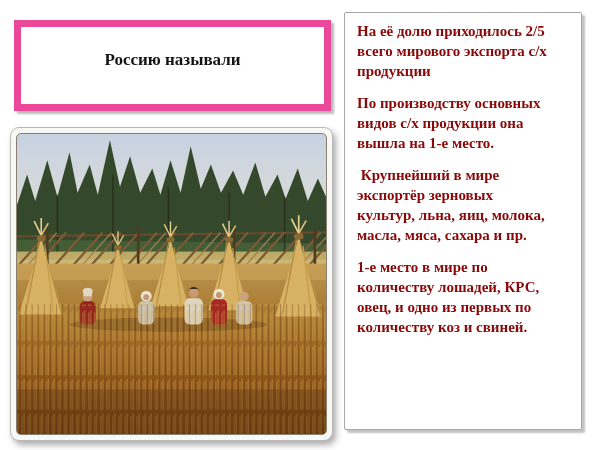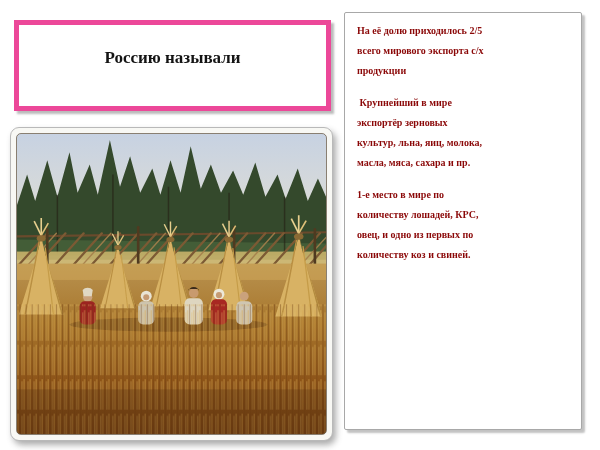--- a/index.html
+++ b/index.html
@@ -3,21 +3,21 @@
 <meta charset="utf-8">
 <style>
   html,body{margin:0;padding:0;background:#ffffff;}
   .slide{
     position:relative;width:600px;height:450px;background:#ffffff;overflow:hidden;
     font-family:"Liberation Serif", serif;
   }
   
   .title-box{
     position:absolute;left:14px;top:20px;width:317px;height:91px;
-    background:#ffffff;border:5px solid #ec4899;
+    background:#ffffff;border:7px solid #ec4899;
     box-shadow:3px 3px 2px rgba(120,120,120,.5);
     box-sizing:border-box;text-align:center;
   }
   .title-box .tline{
     font-weight:bold;font-size:17px;line-height:26px;color:#141414;
   }
   .title-box .tline:first-child{padding-top:20px;}
   
   .photo-frame{
     position:absolute;left:10px;top:127px;width:323px;height:314px;margin:0;
@@ -30,21 +30,21 @@
     outline:1px solid rgba(45,28,6,.55);
   }
   
   .facts-panel{
     position:absolute;left:344px;top:12px;width:238px;height:418px;
     background:#ffffff;border:1px solid #a8a8a8;border-radius:2px;
     box-shadow:3px 3px 2px rgba(120,120,120,.45);
     box-sizing:border-box;padding:8px 8px 0 12px;overflow:hidden;
   }
   .facts-panel p{
-    margin:0 0 12px 0;font-weight:bold;font-size:10px;line-height:20px;
+    margin:0 0 12px 0;font-weight:bold;font-size:15px;line-height:20px;
     color:#8b0808;white-space:pre-line;
   }
 </style>
 </head>
 <body>
 
 <div class="slide">
 
   <div class="title-box">
     <div class="tline">Россию называли</div>
@@ -176,20 +176,23 @@
 
       <rect x="0" y="168" width="306" height="128" fill="url(#grain)" opacity="0.85"></rect>
       <rect x="0" y="252" width="306" height="44" fill="#5f3610" opacity="0.35"></rect>
     </svg>
   </figure>
 
   <div class="facts-panel">
     <p>На её долю приходилось 2/5
 всего мирового экспорта с/х
 продукции</p>
+    <p>По производству основных
+видов с/х продукции она
+вышла на 1-е место.</p>
     <p>&nbsp;Крупнейший в мире
 экспортёр зерновых
 культур, льна, яиц, молока,
 масла, мяса, сахара и пр.</p>
     <p>1-е место в мире по
 количеству лошадей, КРС,
 овец, и одно из первых по
 количеству коз и свиней.</p>
   </div>
 

